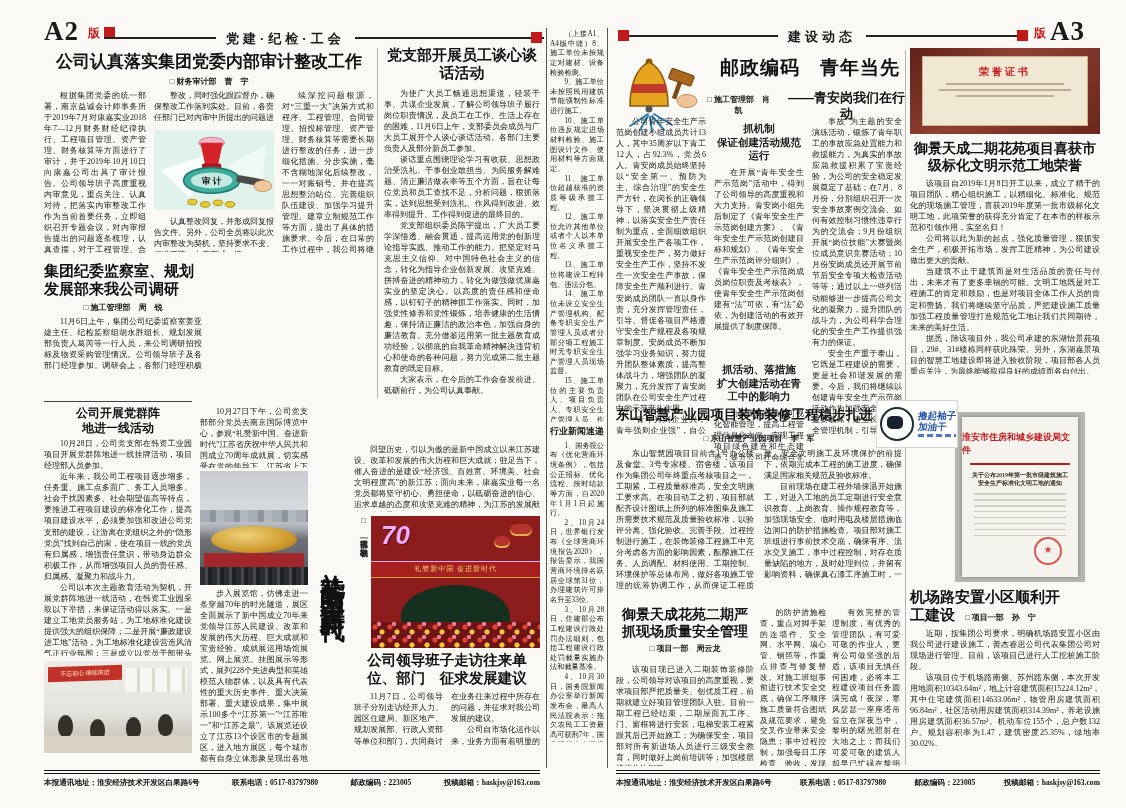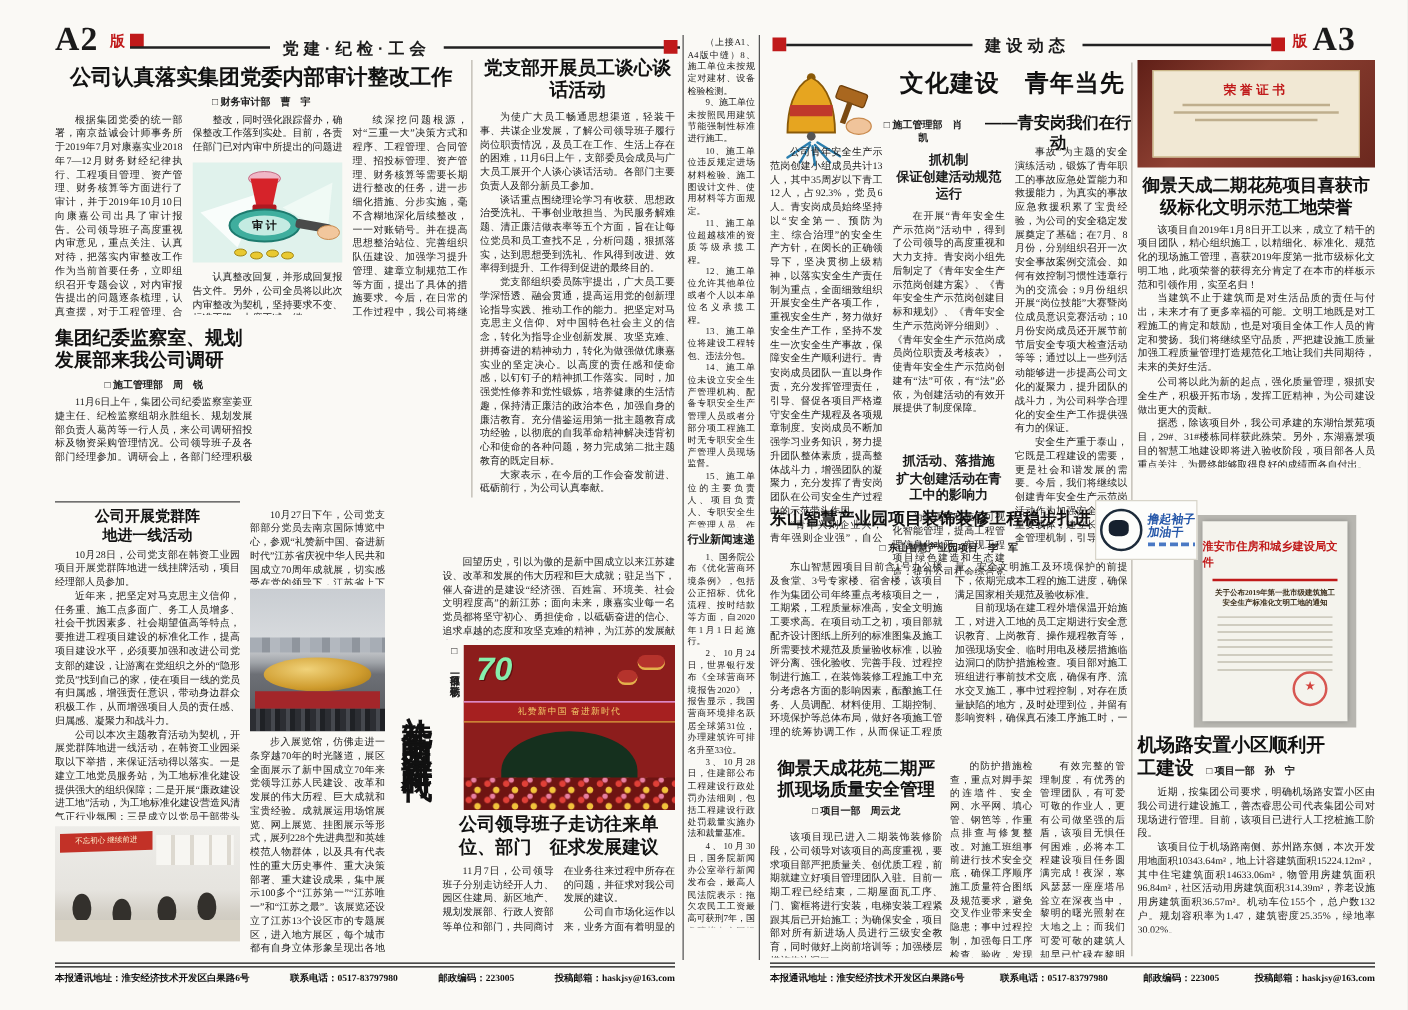--- a/index.html
+++ b/index.html
@@ -35,21 +35,21 @@
   .ph-expo{background:linear-gradient(180deg,#c9cdd2 0%,#d8dbde 38%,#b9bcc0 46%,#9fa3a8 52%,#6d7076 60%,#515459 100%);}
   .ph-expo .bld{position:absolute;top:34%;left:0;right:0;height:12px;
       background:repeating-linear-gradient(90deg,#a7adb5 0 10px,#8f959d 10px 16px,#b3b8bf 16px 24px);}
   .ph-expo .boat{position:absolute;left:10%;top:48%;width:80%;height:24%;border-radius:50%;
       background:radial-gradient(ellipse at 40% 35%,#f0d27a,#cf9c2e 60%,#9a6d12);}
   .ph-expo .base{position:absolute;left:4%;top:72%;width:92%;height:12%;background:#a3262a;}
   .ph-expo .crowd{position:absolute;bottom:0;left:0;right:0;height:16%;background:
       repeating-linear-gradient(90deg,#2c2e33 0 5px,#45484e 5px 8px,#1f2125 8px 12px);}
   .ph-70{background:#8c1d1c;}
   .ph-70 .seventy{position:absolute;top:4px;left:10px;font-family:"Liberation Sans",sans-serif;
-      font-weight:bold;font-style:italic;font-size:26px;color:#86efac;text-shadow:1px 1px 0 #5e0f0e;}
+      font-weight:bold;font-style:italic;font-size:26px;color:#f0abfc;text-shadow:1px 1px 0 #5e0f0e;}
   .ph-70 .b70{position:absolute;top:34%;left:0;right:0;height:15px;background:#a62020;border-top:1px solid #f0abfc;
       border-bottom:1px solid #d8a23c;color:#f4cf6b;font-size:7px;text-align:center;line-height:15px;letter-spacing:1px;}
   .ph-70 .arch{position:absolute;left:18%;top:52%;width:64%;height:30%;background:#15301e;border-radius:50% 50% 0 0/80% 80% 0 0;}
   .ph-70 .cloud{position:absolute;width:22px;height:12px;border-radius:8px;background:#b5332c;box-shadow:inset 0 -2px 0 #e3b04b;}
   .ph-70 .flowers{position:absolute;bottom:0;left:0;right:0;height:20%;background:#6e1412;
       background-image:radial-gradient(circle at 4px 5px,#e04038 2.2px,transparent 3px),
                        radial-gradient(circle at 11px 10px,#f2c33c 2.2px,transparent 3px),
                        radial-gradient(circle at 8px 2px,#e87fa0 1.8px,transparent 2.6px);
       background-size:15px 13px;}
   .ph-cert{background:linear-gradient(135deg,#5f1f17,#8f4133 40%,#6b281e);}
@@ -148,21 +148,21 @@
 
   <div class="rule" style="left:44px;top:401px;width:148px;height:1px;background:#444;"></div>
 
   <div class="abs" style="left:44px;top:406px;width:148px;">
     <div class="hl" style="font-size:12px;">
       <div>公司开展党群阵</div>
       <div>地进一线活动</div>
     </div>
     <div class="bt" style="height:218px;margin-top:3px;">
       <p>10月28日，公司党支部在韩资工业园项目开展党群阵地进一线挂牌活动，项目经理部人员参加。</p>
-      <p>近年来，把坚定对马克思主义信仰，任务重、施工点多面广、务工人员增多、社会干扰因素多、社会期望值高等特点，要推进工程项目建设的标准化工作，提高项目建设水平，必须要加强和改进公司党支部的建设，让游离在党组织之外的“隐形党员”找到自己的家，使在项目一线的党员有归属感，增强责任意识，带动身边群众积极工作，从而增强项目人员的责任感、归属感、凝聚力和战斗力。</p>
+      <p>近年来，我公司工程项目逐步增多，任务重、施工点多面广、务工人员增多、社会干扰因素多、社会期望值高等特点，要推进工程项目建设的标准化工作，提高项目建设水平，必须要加强和改进公司党支部的建设，让游离在党组织之外的“隐形党员”找到自己的家，使在项目一线的党员有归属感，增强责任意识，带动身边群众积极工作，从而增强项目人员的责任感、归属感、凝聚力和战斗力。</p>
       <p>公司以本次主题教育活动为契机，开展党群阵地进一线活动，在韩资工业园采取以下举措，来保证活动得以落实。一是建立工地党员服务站，为工地标准化建设提供强大的组织保障；二是开展“廉政建设进工地”活动，为工地标准化建设营造风清气正行业氛围；三是成立以党员干部带头的主动服务队，为工地标准化建设提供优质服务。未来，公司党支部将继续认真开展“不忘初心、牢记使命”系列主题实践活动，使党的先进性在公司，尤其在工程项目一线得到充分发挥。</p>
     </div>
     <div class="ph ph-meeting" style="width:148px;height:92px;margin-top:5px;">
       <div class="banner">
           <span>不忘初心 继续前进</span>
         </div>
       <div class="posters"></div>
       <div class="person" style="left:14px;bottom:16px;"></div>
       <div class="person" style="left:46px;bottom:12px;"></div>
       <div class="person" style="left:82px;bottom:14px;"></div>
@@ -251,21 +251,21 @@
     <circle cx="29" cy="8" r="3.5" fill="#8a5a08"></circle>
     <path d="M29,8 C14,15 10,36 10,52 L48,52 C48,36 44,15 29,8 Z" fill="#e6a520" stroke="#8a5a08" stroke-width="1.5"></path>
     <r ect="" x="12" y="30" width="34" height="9" fill="#c0392b"></r>
     <rect x="12" y="30" width="34" height="9" fill="#c0392b"></rect>
     <circle cx="29" cy="55" r="3.5" fill="#555"></circle>
     <rect x="52" y="14" width="24" height="11" rx="2" fill="#a9671f" stroke="#6e3f0a" transform="rotate(20 52 14)"></rect>
     <rect x="58" y="27" width="4.5" height="18" fill="#7a4a12" transform="rotate(20 58 27)"></rect>
     <ellipse cx="67" cy="47" rx="10" ry="6.5" fill="#f0c49b" stroke="#c98b4e"></ellipse>
   </svg>
 
-  <div class="abs hl" style="left:712px;top:56px;width:196px;font-size:19px;letter-spacing:1px;">文化建设　青年当先</div>
+  <div class="abs hl" style="left:712px;top:56px;width:196px;font-size:19px;letter-spacing:1px;">邮政编码　青年当先</div>
   <div class="abs" style="left:700px;top:90px;width:210px;display:flex;align-items:baseline;gap:6px;justify-content:center;">
     <span class="byline" style="margin:0;">□ 施工管理部　肖　凯</span>
     <span class="hl" style="font-size:13px;">——青安岗我们在行动</span>
   </div>
 
   <div class="abs" style="left:616px;top:116px;width:286px;height:318px;display:flex;gap:8px;">
     <div class="bt" style="width:90px;height:318px;">
       <p>公司青年安全生产示范岗创建小组成员共计13人，其中35周岁以下青工12人，占92.3%，党员6人。青安岗成员始终坚持以“安全第一、预防为主、综合治理”的安全生产方针，在闵长的正确领导下，坚决贯彻上级精神，以落实安全生产责任制为重点，全面细致组织开展安全生产各项工作，重视安全生产，努力做好安全生产工作，坚持不发生一次安全生产事故，保障安全生产顺利进行。青安岗成员团队一直以身作责，充分发挥管理责任，引导、督促各项目严格遵守安全生产规程及各项规章制度。安岗成员不断加强学习业务知识，努力提升团队整体素质，提高整体战斗力，增强团队的凝聚力，充分发挥了青安岗团队在公司安全生产过程中的示范带头作用。</p>
       <p>“青年兴则企业兴，青年强则企业强”，自公司青安岗小组创建活动开展以来一直将青安岗队伍建设放在首位，在安全生产上搭台子、压担子，培育一支业务素质过硬的青工队伍，围绕建筑业安全生产的特点整章建制，从制度建设上向不安全行为“说不”；结合青年职工思想实际开展安全教育，使安全第一的意识深入人心。</p>
     </div>
@@ -292,22 +292,22 @@
       <div class="inner">
         <div class="ct">荣誉证书</div>
         <div class="ln"></div>
         <div class="ln" style="width:80%;"></div>
         <div class="ln" style="width:60%;"></div>
       </div>
     </div>
     <div class="hl" style="font-size:14px;margin-top:6px;">御景天成二期花苑项目喜获市级标化文明示范工地荣誉</div>
     <div class="bt" style="height:196px;margin-top:4px;">
       <p>该项目自2019年1月8日开工以来，成立了精干的项目团队，精心组织施工，以精细化、标准化、规范化的现场施工管理，喜获2019年度第一批市级标化文明工地，此项荣誉的获得充分肯定了在本市的样板示范和引领作用，实至名归！</p>
+      <p>公司将以此为新的起点，强化质量管理，狠抓安全生产，积极开拓市场，发挥工匠精神，为公司建设做出更大的贡献。</p>
       <p>当建筑不止于建筑而是对生活品质的责任与付出，未来才有了更多幸福的可能。文明工地既是对工程施工的肯定和鼓励，也是对项目全体工作人员的肯定和赞扬。我们将继续坚守品质，严把建设施工质量加强工程质量管理打造规范化工地让我们共同期待，未来的美好生活。</p>
-      <p>公司将以此为新的起点，强化质量管理，狠抓安全生产，积极开拓市场，发挥工匠精神，为公司建设做出更大的贡献。</p>
       <p>据悉，除该项目外，我公司承建的东湖怡景苑项目，29#、31#楼栋同样获此殊荣。另外，东湖嘉景项目的智慧工地建设即将进入验收阶段，项目部各人员重点关注，为最终能够取得良好的成绩而各自付出。</p>
     </div>
   </div>
 
   <div class="ph ph-doc abs" style="left:955px;top:412px;width:130px;height:170px;">
     <div class="paper">
       <div class="dt">淮安市住房和城乡建设局文件</div>
       <div class="dhr"></div>
       <div class="dsub">关于公布2019年第一批市级建筑施工安全生产标准化文明工地的通知</div>
       <div class="dlines"></div>

